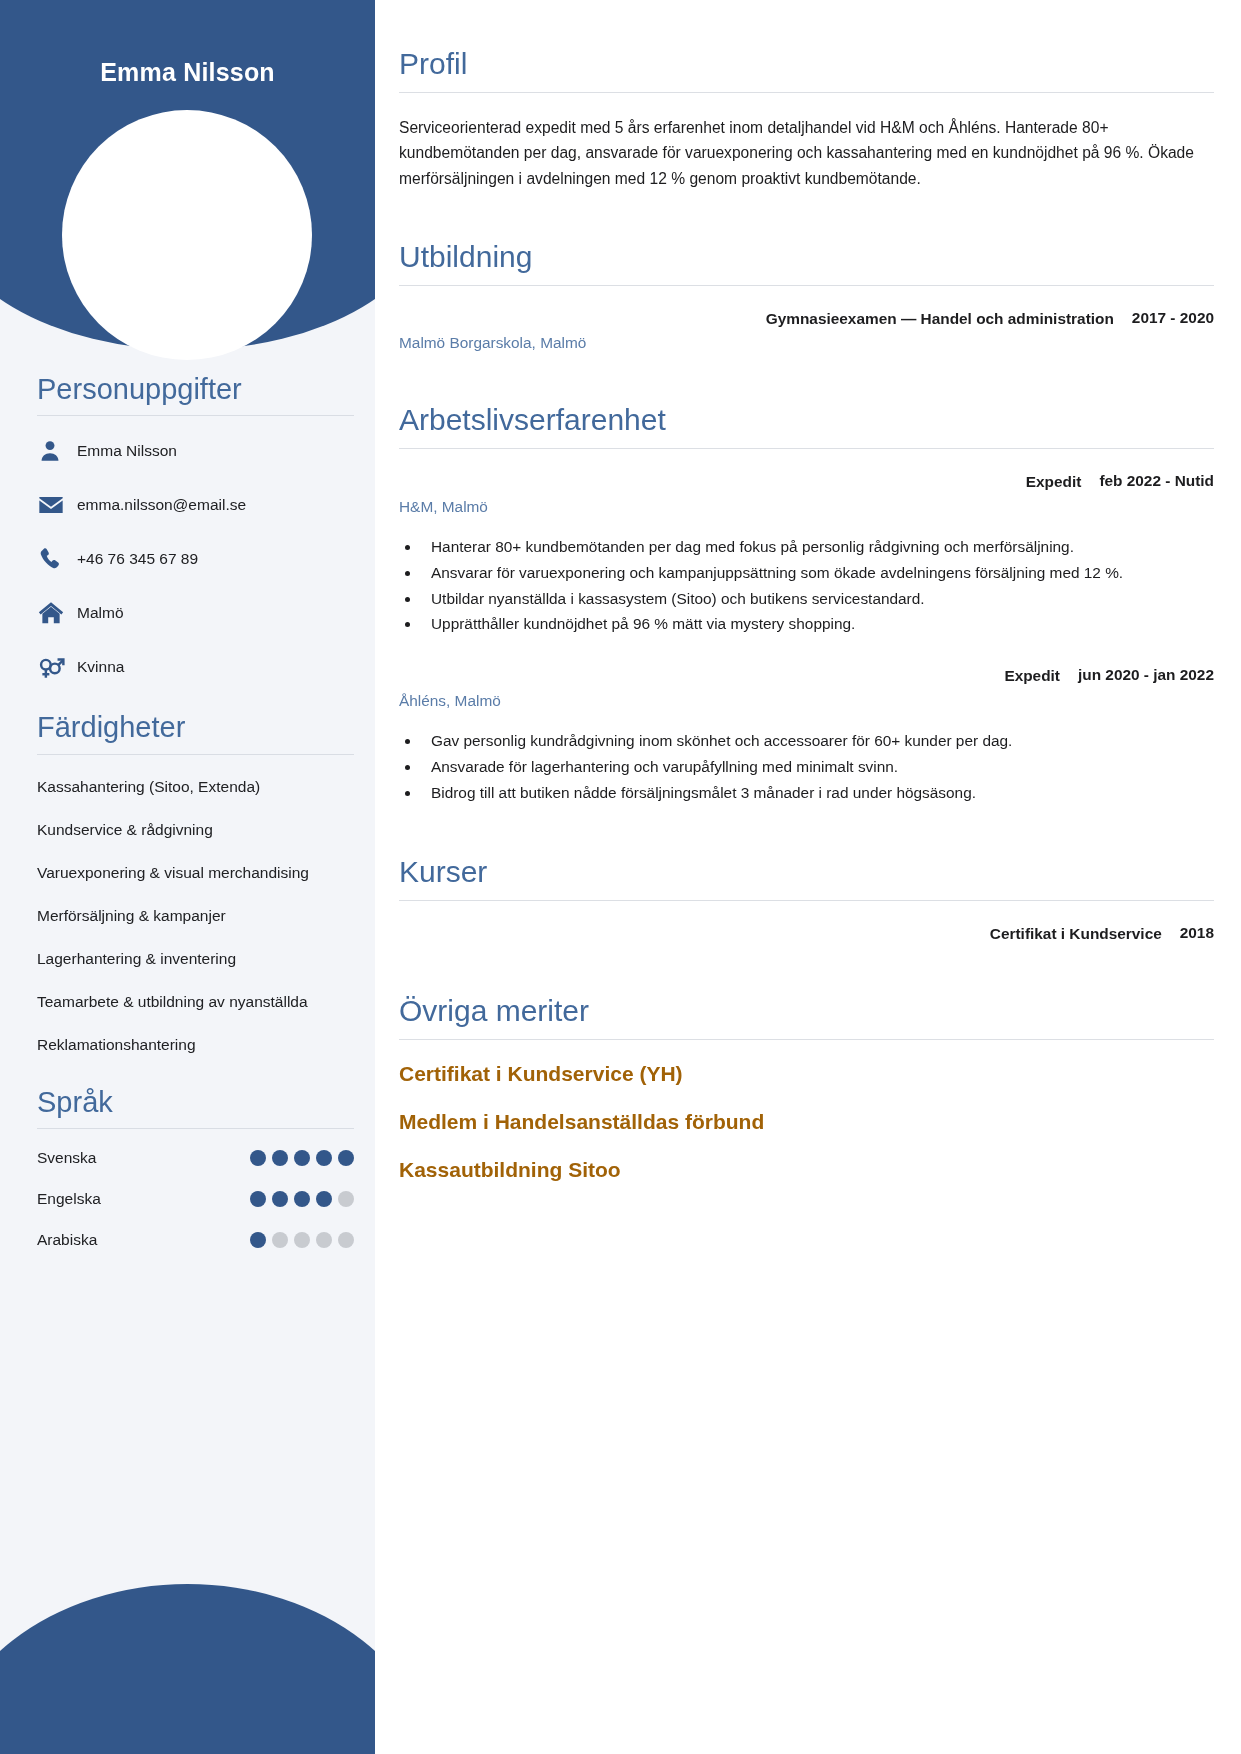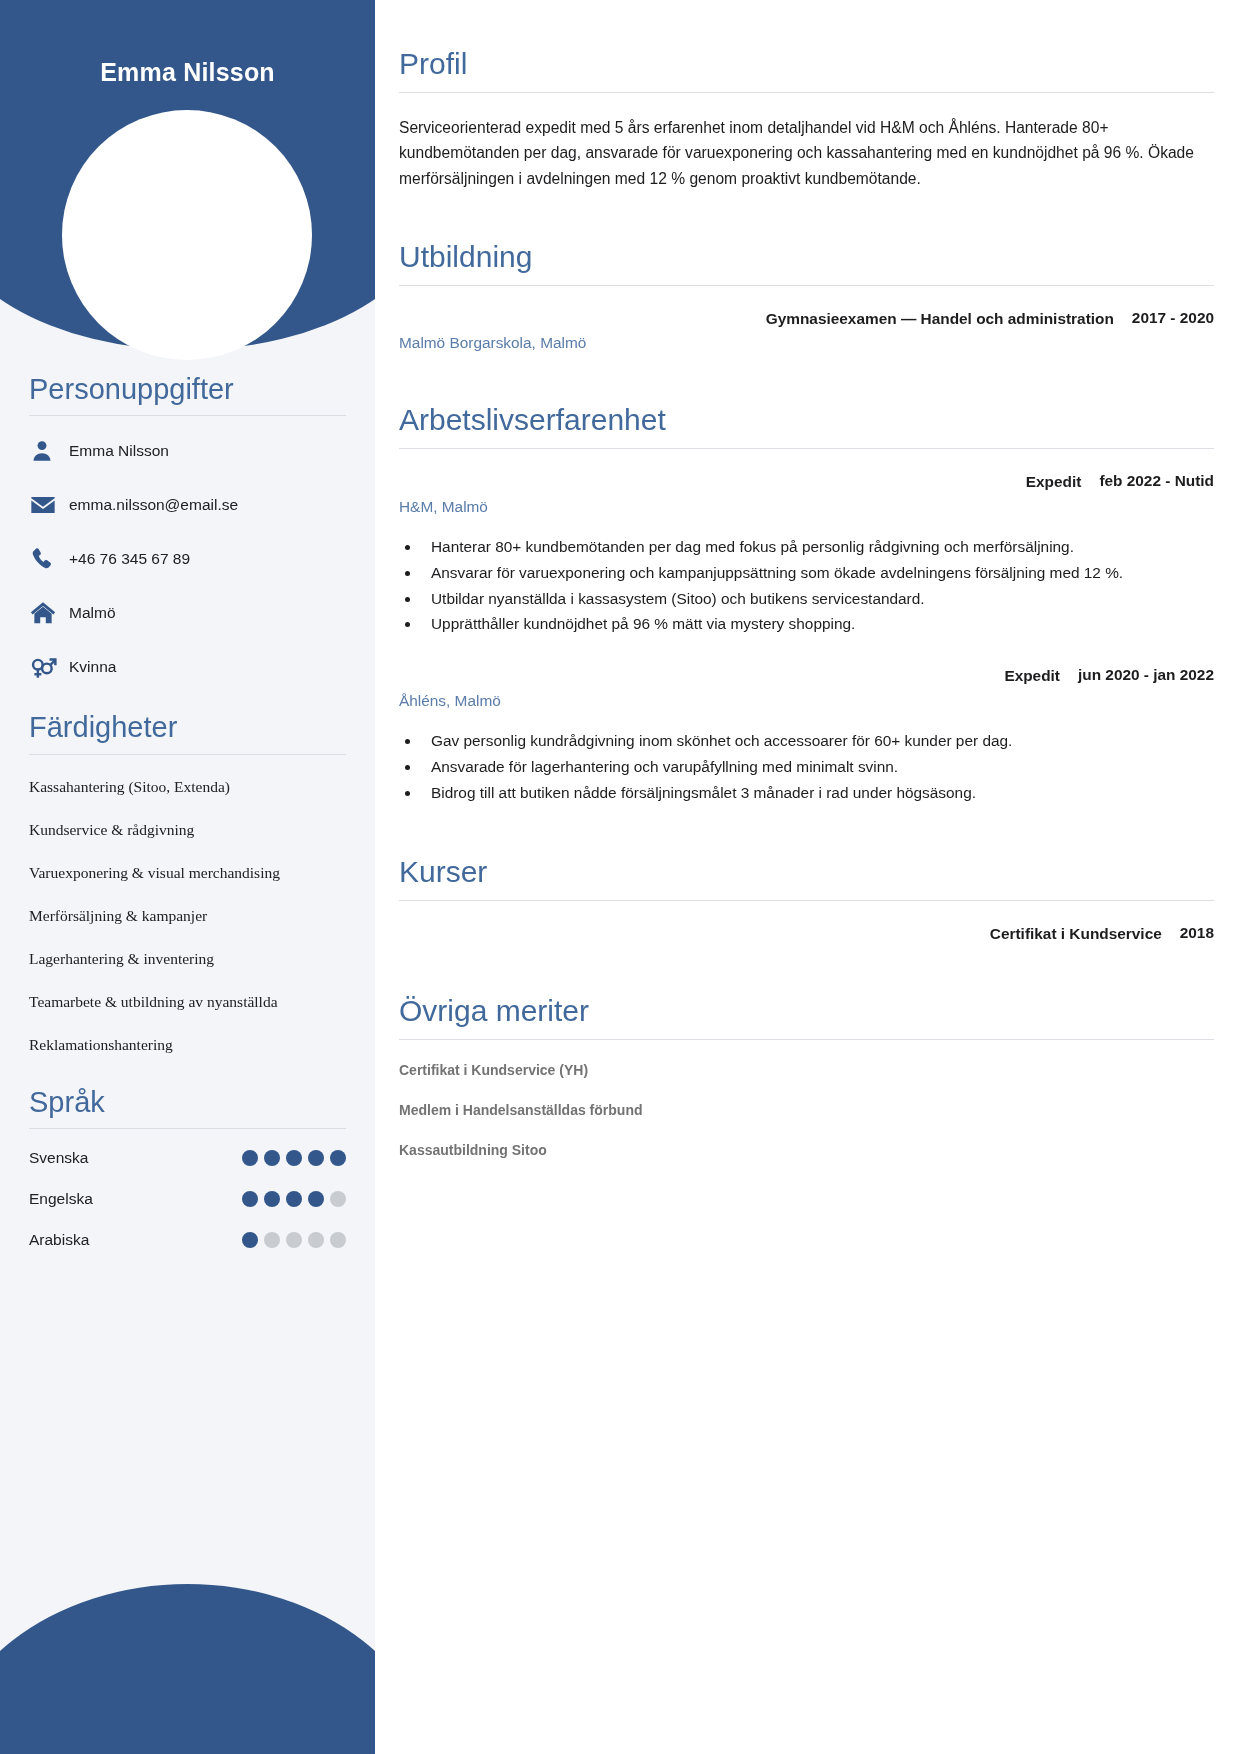--- a/index.html
+++ b/index.html
@@ -43,21 +43,21 @@
     letter-spacing:0.2px;
     z-index:4;
   }
   .side-bot-curve {
     position:absolute; left:-60px; bottom:-250px;
     width:495px; height:420px;
     background:#33578a;
     border-radius:50% 50% 0 0 / 46% 46% 0 0;
   }
 
-  .side-content { position:absolute; left:0; top:372px; width:375px; z-index:2; }
+  .side-content { position:absolute; left:8px; top:372px; width:375px; z-index:2; }
   .side-section { padding:0 29px; margin-bottom:4px; }
   .side-h {
     color:#42699b;
     font-size:29px;
     font-weight:400;
     line-height:1.22;
     padding-bottom:8px;
   }
   .side-rule {
     height:1px; background:#d9dde4; margin-bottom:20px;
@@ -75,21 +75,20 @@
   }
   .contact-icon svg { display:block; }
   .contact-text {
     font-size:15.5px; color:#202124; line-height:1.35;
   }
 
   .skill-item {
     font-size:15.5px; color:#202124;
     line-height:1.55;
     margin-bottom:19px;
-    font-family:Liberation Serif, serif;
   }
 
   .lang-row {
     display:flex; align-items:center; justify-content:space-between;
     margin-bottom:23px;
   }
   .lang-name { font-size:15.5px; color:#202124; }
   .dots { display:flex; gap:6px; }
   .dot { width:16px; height:16px; border-radius:50%; background:#c8cbd0; }
   .dot.on { background:#33578a; }
@@ -134,21 +133,21 @@
   .bullets {
     margin:17px 0 0 22px;
   }
   .bullets li {
     font-size:15.4px; color:#1d1d1f;
     line-height:1.62;
     padding-left:10px;
     margin-bottom:1px;
   }
   .cert-line {
-    font-size:14px; font-weight:bold; color:#737373;
+    font-size:21px; font-weight:bold; color:#a16207;
     margin-bottom:24px;
   }
   .gap-sm { height:22px; }
   .gap-md { height:30px; }
 </style>
 </head>
 <body>
 
 <div id="sidebar">
   <div class="side-top-band"></div>

